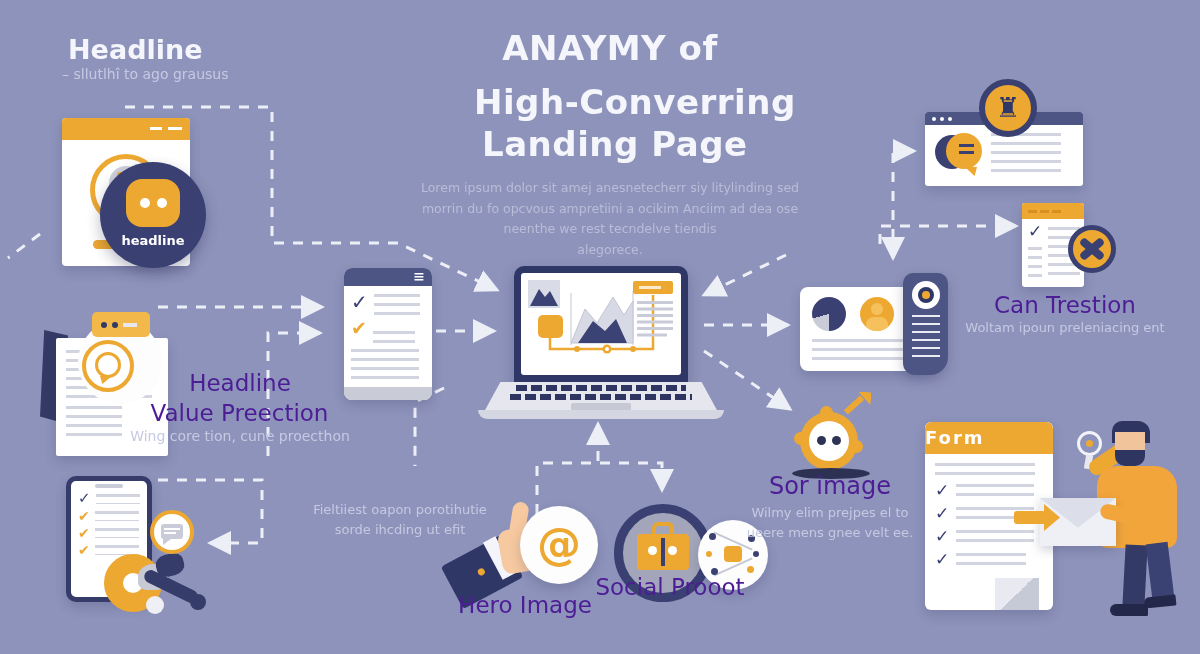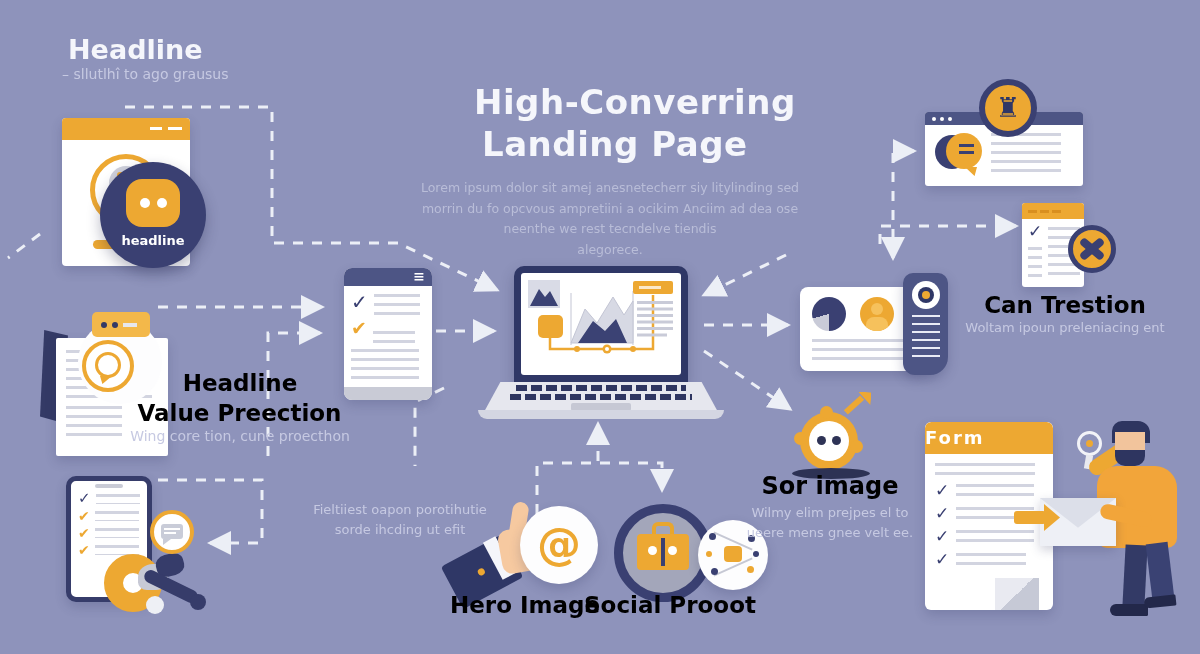--- a/index.html
+++ b/index.html
@@ -4,21 +4,21 @@
 <style>
   *{box-sizing:border-box;margin:0;padding:0}
   body{margin:0;background:#6f739b}
   .canvas{position:relative;width:1200px;height:654px;background:#8e93bb;overflow:hidden;
           font-family:"DejaVu Sans",sans-serif}
   .abs{position:absolute}
   .connectors{position:absolute;left:0;top:0;z-index:1}
   .z2{z-index:2}
   .h-xl{position:absolute;z-index:3;font-weight:bold;color:#f5f6fb;font-size:34px;letter-spacing:.5px}
   .h-lg{position:absolute;z-index:3;font-weight:bold;color:#f5f6fb;font-size:27px}
-  .h-md{position:absolute;z-index:3;font-weight:bold;color:#000000;font-size:23px;text-align:center;white-space:nowrap}
+  .h-md{position:absolute;z-index:3;font-weight:normal;color:#4c1d95;font-size:23px;text-align:center;white-space:nowrap}
   .sub{position:absolute;z-index:3;color:#c6c9e2;font-size:14px;text-align:center;white-space:nowrap}
   .body-text{position:absolute;z-index:3;color:#b9bdd8;font-size:12.5px;line-height:1.65;text-align:center}
   .body-text div{white-space:nowrap}
   .card{position:absolute;z-index:2;background:#fff;border-radius:4px;box-shadow:0 5px 12px rgba(40,45,90,.20)}
   .lines{background:repeating-linear-gradient(#d2d4e0 0 3px,transparent 3px 9px)}
   .lines-w{background:repeating-linear-gradient(#e9ebf5 0 2px,transparent 2px 8px)}
   .check{font-weight:bold;color:#3a4072;line-height:1}
   .check.orange{color:#eda832}
   .dotw{width:10px;height:10px;border-radius:50%;background:#fff}
   .circ{border-radius:50%}
@@ -70,20 +70,21 @@
   </div>
 
   <div class="abs circ z2" style="left:100px;top:162px;width:106px;height:106px;background:#3a4072;box-shadow:0 6px 14px rgba(30,34,70,.3)">
     <div style="width:54px;height:48px;background:#eda832;border-radius:16px;margin:17px auto 6px;display:flex;justify-content:center;align-items:center;gap:7px">
       <span class="dotw"></span>
       <span class="dotw"></span>
     </div>
     <div style="text-align:center;color:#fff;font-weight:bold;font-size:13px">headline</div>
   </div>
 
+  <div class="h-xl" style="left:420px;top:28px;width:380px;text-align:center">ANAYMY of</div>
   <div class="h-xl" style="left:474px;top:82px">High-Converring</div>
   <div class="h-xl" style="left:482px;top:124px">Landing Page</div>
 
   <div class="body-text" style="left:400px;top:178px;width:420px">
     <div>Lorem ipsum dolor sit amej anesnetecherr siy litylinding sed</div>
     <div>morrin du fo opcvous ampretiini a ocikim Anciim ad dea ose</div>
     <div>neenthe we rest tecndelve tiendis</div>
     <div>alegorece.</div>
   </div>
 
@@ -185,21 +186,21 @@
       <span class="abs" style="left:14px;top:20px;width:42px;height:2px;background:#c6c8d4;transform:rotate(24deg)"></span>
       <span class="abs" style="left:14px;top:46px;width:42px;height:2px;background:#c6c8d4;transform:rotate(-24deg)"></span>
       <span class="abs circ" style="left:11px;top:13px;width:7px;height:7px;background:#3a4072"></span>
       <span class="abs circ" style="left:50px;top:15px;width:7px;height:7px;background:#3a4072"></span>
       <span class="abs circ" style="left:13px;top:48px;width:7px;height:7px;background:#3a4072"></span>
       <span class="abs circ" style="left:49px;top:46px;width:7px;height:7px;background:#eda832"></span>
       <span class="abs circ" style="left:8px;top:31px;width:6px;height:6px;background:#eda832"></span>
       <span class="abs circ" style="left:55px;top:31px;width:6px;height:6px;background:#3a4072"></span>
     </div>
   </div>
-  <div class="h-md" style="left:565px;top:592px;width:210px">Social Prooot</div>
+  <div class="h-md" style="left:565px;top:574px;width:210px">Social Prooot</div>
 
   <div class="abs circ z2" style="left:800px;top:412px;width:58px;height:58px;background:#eda832">
     <span class="abs circ" style="left:-6px;top:20px;width:13px;height:13px;background:#eda832"></span>
     <span class="abs circ" style="left:50px;top:28px;width:13px;height:13px;background:#eda832"></span>
     <span class="abs circ" style="left:20px;top:-6px;width:13px;height:13px;background:#eda832"></span>
     <span class="abs circ" style="left:22px;top:50px;width:13px;height:13px;background:#eda832"></span>
     <div class="circ" style="position:relative;width:40px;height:40px;background:#fff;margin:9px auto 0">
       <span class="abs circ" style="left:8px;top:15px;width:9px;height:9px;background:#2e3356"></span>
       <span class="abs circ" style="left:23px;top:15px;width:9px;height:9px;background:#2e3356"></span>
     </div>

